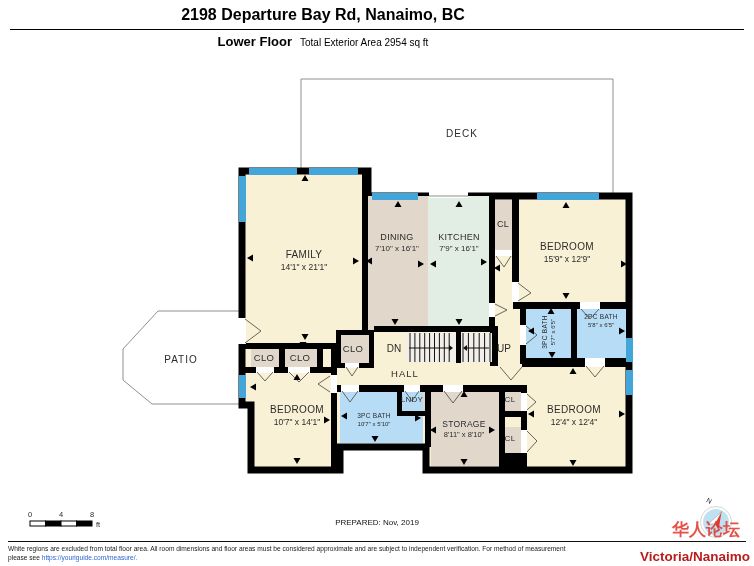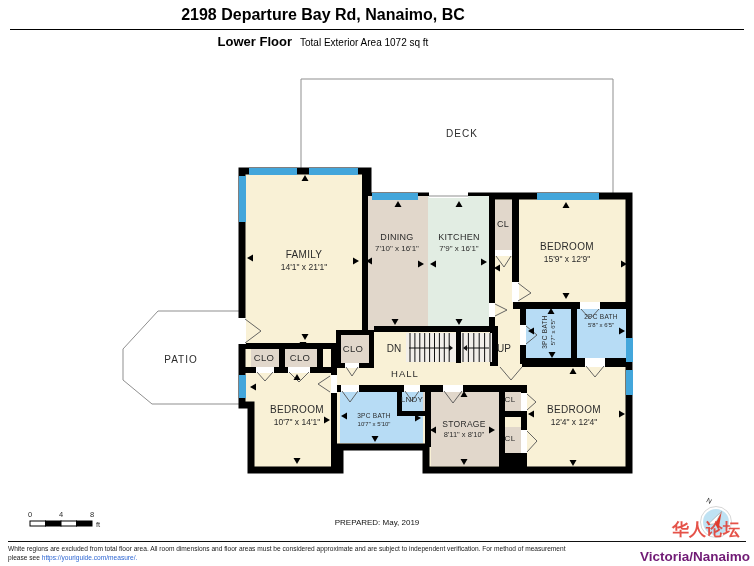--- a/index.html
+++ b/index.html
@@ -12,21 +12,21 @@
   #subtitle{top:34px;font-size:10px;}
   #subtitle b{font-size:13px;}
   #subtitle span{margin-left:8px;}
   #hr2{position:absolute;left:8px;right:8px;top:541px;border-top:1.5px solid #111;}
   #disclaimer{position:absolute;left:8px;top:545px;width:640px;font-size:6.6px;line-height:1.35;color:#1a1a1a;}
   #disclaimer a{color:#2E67D3;text-decoration:none;}
   #prepared{position:absolute;left:0;top:518px;width:754px;text-align:center;font-size:8px;color:#111;}
   .wm{position:absolute;white-space:nowrap;font-weight:bold;}
   #wm-guide{right:2px;top:546px;font-size:17px;color:#8CC6E9;letter-spacing:1px;opacity:.9;margin-top:34px;}
   #wm-cn{right:14px;top:518px;font-size:17px;color:#E23B30;opacity:.88;}
-  #wm-vn{right:4px;top:549px;font-size:13.5px;color:#701a75;}
+  #wm-vn{right:4px;top:549px;font-size:13.5px;color:#b91c1c;}
 </style>
 </head>
 <body>
 
 <div id="page">
   <svg id="plan-svg" width="754" height="566" viewBox="0 0 754 566">
       <polygon points="301,79 613,79 613,196 368,196 368,171 301,171" fill="#fff" stroke="#8F8F8F" stroke-width="1"></polygon>
       <text x="462" y="137" font-size="10" text-anchor="middle" fill="#2B2B2B" font-family="&quot;Liberation Sans&quot;, sans-serif" letter-spacing="1">DECK</text>
       <polygon points="158,311 242,311 242,404 152,404 123,380 123,349" fill="#fff" stroke="#8F8F8F" stroke-width="1"></polygon>
       <text x="181" y="363" font-size="10" text-anchor="middle" fill="#2B2B2B" font-family="&quot;Liberation Sans&quot;, sans-serif" letter-spacing="1">PATIO</text>
@@ -279,24 +279,24 @@
       <g transform="rotate(28 716 522)">
         <polygon points="716,510 722,528 716,524" fill="#E03A2A"></polygon>
         <polygon points="716,510 710,528 716,524" fill="#fff" stroke="#999" stroke-width="0.5"></polygon>
       </g>
       <text x="708" y="503" font-size="7" text-anchor="middle" fill="#2B2B2B" font-family="&quot;Liberation Sans&quot;, sans-serif" letter-spacing="0" transform="rotate(28 708 503)">N</text>
     </svg>
 
   <div class="hdr" id="title">2198 Departure Bay Rd, Nanaimo, BC</div>
   <div id="hr1"></div>
   <div class="hdr" id="subtitle">
-    <b>Lower Floor</b><span>Total Exterior Area 1072 sq ft</span>
+    <b>Lower Floor</b><span>Total Exterior Area 2954 sq ft</span>
   </div>
 
-  <div id="prepared">PREPARED: May, 2019</div>
+  <div id="prepared">PREPARED: Nov, 2019</div>
   <div id="hr2"></div>
 
   <div class="wm" id="wm-guide">GUIDE</div>
   <div class="wm" id="wm-cn">华人论坛</div>
   <div class="wm" id="wm-vn">Victoria/Nanaimo</div>
 
   <div id="disclaimer">
     <span>White regions are excluded from total floor area. All room dimensions and floor areas must be considered approximate and are subject to independent verification. For method of measurement</span><br>
     <span>please see </span><a href="#">https://youriguide.com/measure/.</a>
   </div>

